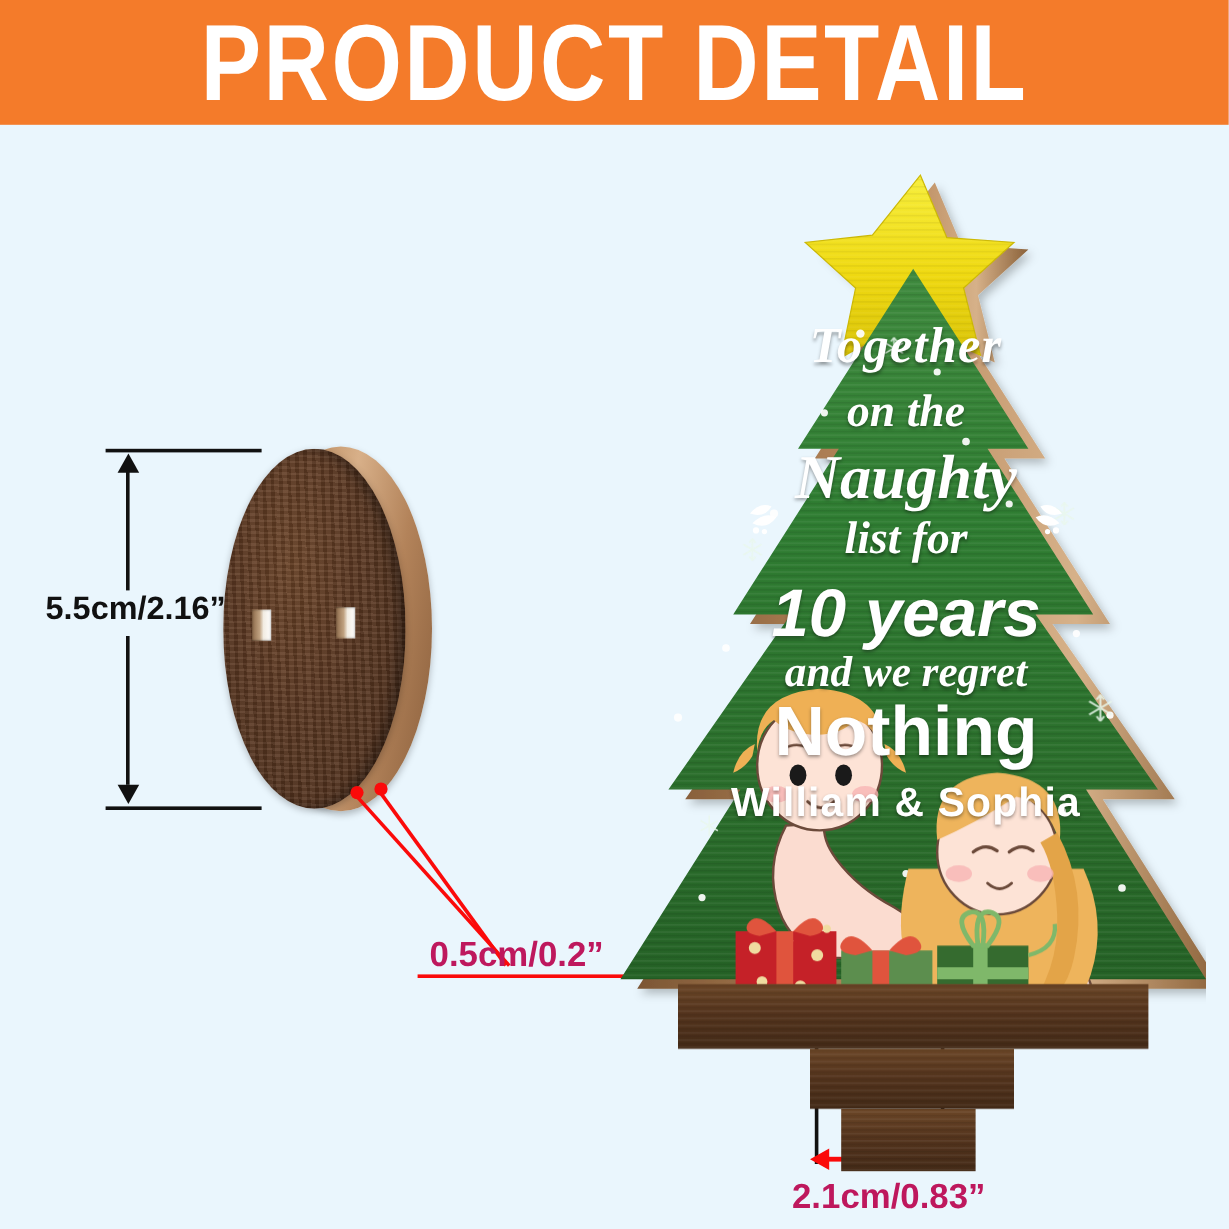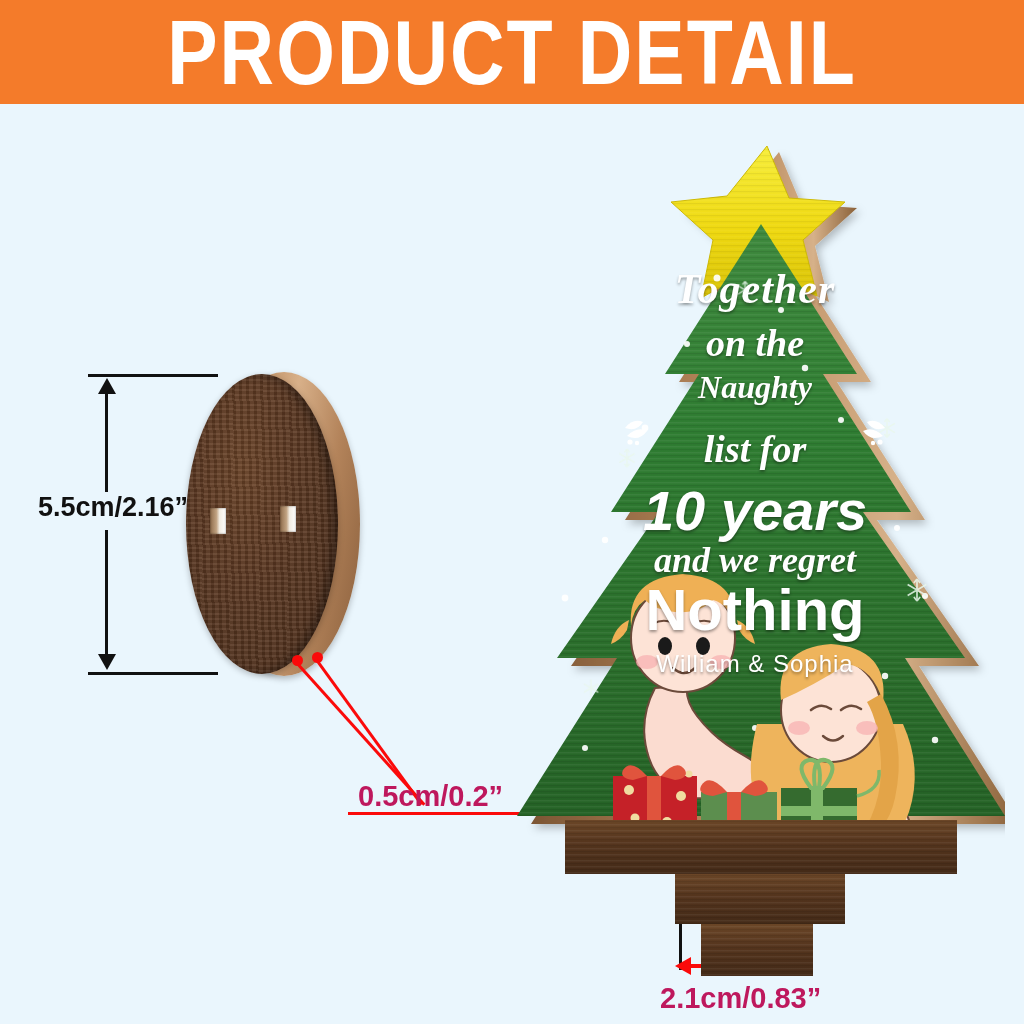--- a/index.html
+++ b/index.html
@@ -85,26 +85,26 @@
     color:#ffffff;pointer-events:none;
   }
   .tl{
     display:block;width:100%;text-align:center;color:#fff;
     text-shadow:0 2px 3px rgba(0,0,0,.38);
     font-family:"Liberation Serif", serif;
   }
   .script{font-style:italic;font-family:"Liberation Serif", serif;font-weight:bold;margin-top:15px;}
   .l-together{position:absolute;top:122px;font-size:42px;letter-spacing:1px;}
   .l-onthe{position:absolute;top:178px;font-size:38px;}
-  .l-naughty{position:absolute;top:226px;font-size:32px;}
+  .l-naughty{position:absolute;top:226px;font-size:52px;}
   .l-listfor{position:absolute;top:284px;font-size:38px;}
   .l-years{position:absolute;top:330px;font-size:56px;font-family:"Liberation Sans", sans-serif;font-weight:bold;font-style:italic;margin-top:20px;}
   .l-regret{position:absolute;top:396px;font-size:36px;}
   .l-nothing{position:absolute;top:448px;font-size:58px;font-family:"Liberation Sans", sans-serif;font-weight:bold;font-style:normal;}
-  .l-names{position:absolute;top:522px;font-size:24px;font-family:"Liberation Sans", sans-serif;font-weight:normal;font-style:normal;letter-spacing:1px;}
+  .l-names{position:absolute;top:522px;font-size:34px;font-family:"Liberation Sans", sans-serif;font-weight:bold;font-style:normal;letter-spacing:1px;}
 
   .holly{position:absolute;top:288px;width:44px;height:30px;}
   .holly.left{left:116px;}
   .holly.right{left:340px;}
 </style>
 </head>
 <body>
 
 <div id="stage">
 

